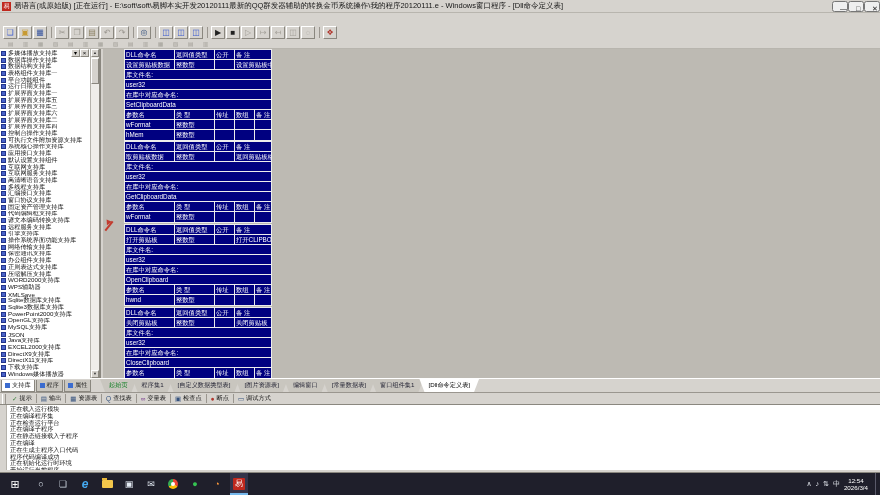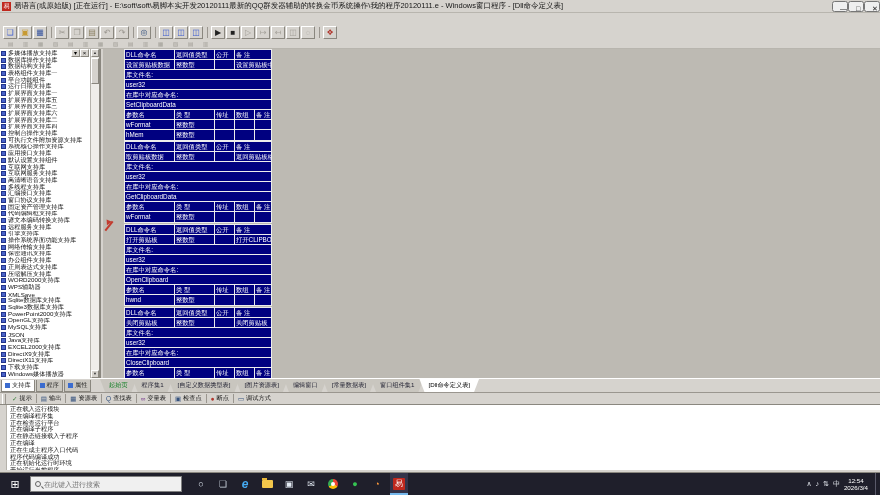--- a/index.html
+++ b/index.html
@@ -622,24 +622,20 @@
         <div class="oline">正在生成主程序入口代码</div>
         <div class="oline">程序代码编译成功</div>
         <div class="oline">正在初始化运行时环境</div>
         <div class="oline">开始运行当前程序</div>
       </div>
   </div>
 </div>
 
 <div id="taskbar">
   <div id="start">⊞</div>
-  <div id="searchbox">
-    <span class="mag"></span>
-    <input type="text" placeholder="在此键入进行搜索" style="">
-  </div>
   <div id="tbicons" style="display:flex">
       <div class="tbicon">
         <span style="color: rgb(216, 224, 234);">○</span>
       </div>
       <div class="tbicon">
         <span style="color: rgb(207, 216, 227);">❏</span>
       </div>
       <div class="tbicon">
         <span style="color: rgb(69, 170, 242); font-weight: bold; font-style: italic; font-size: 12px;">e</span>
       </div>

